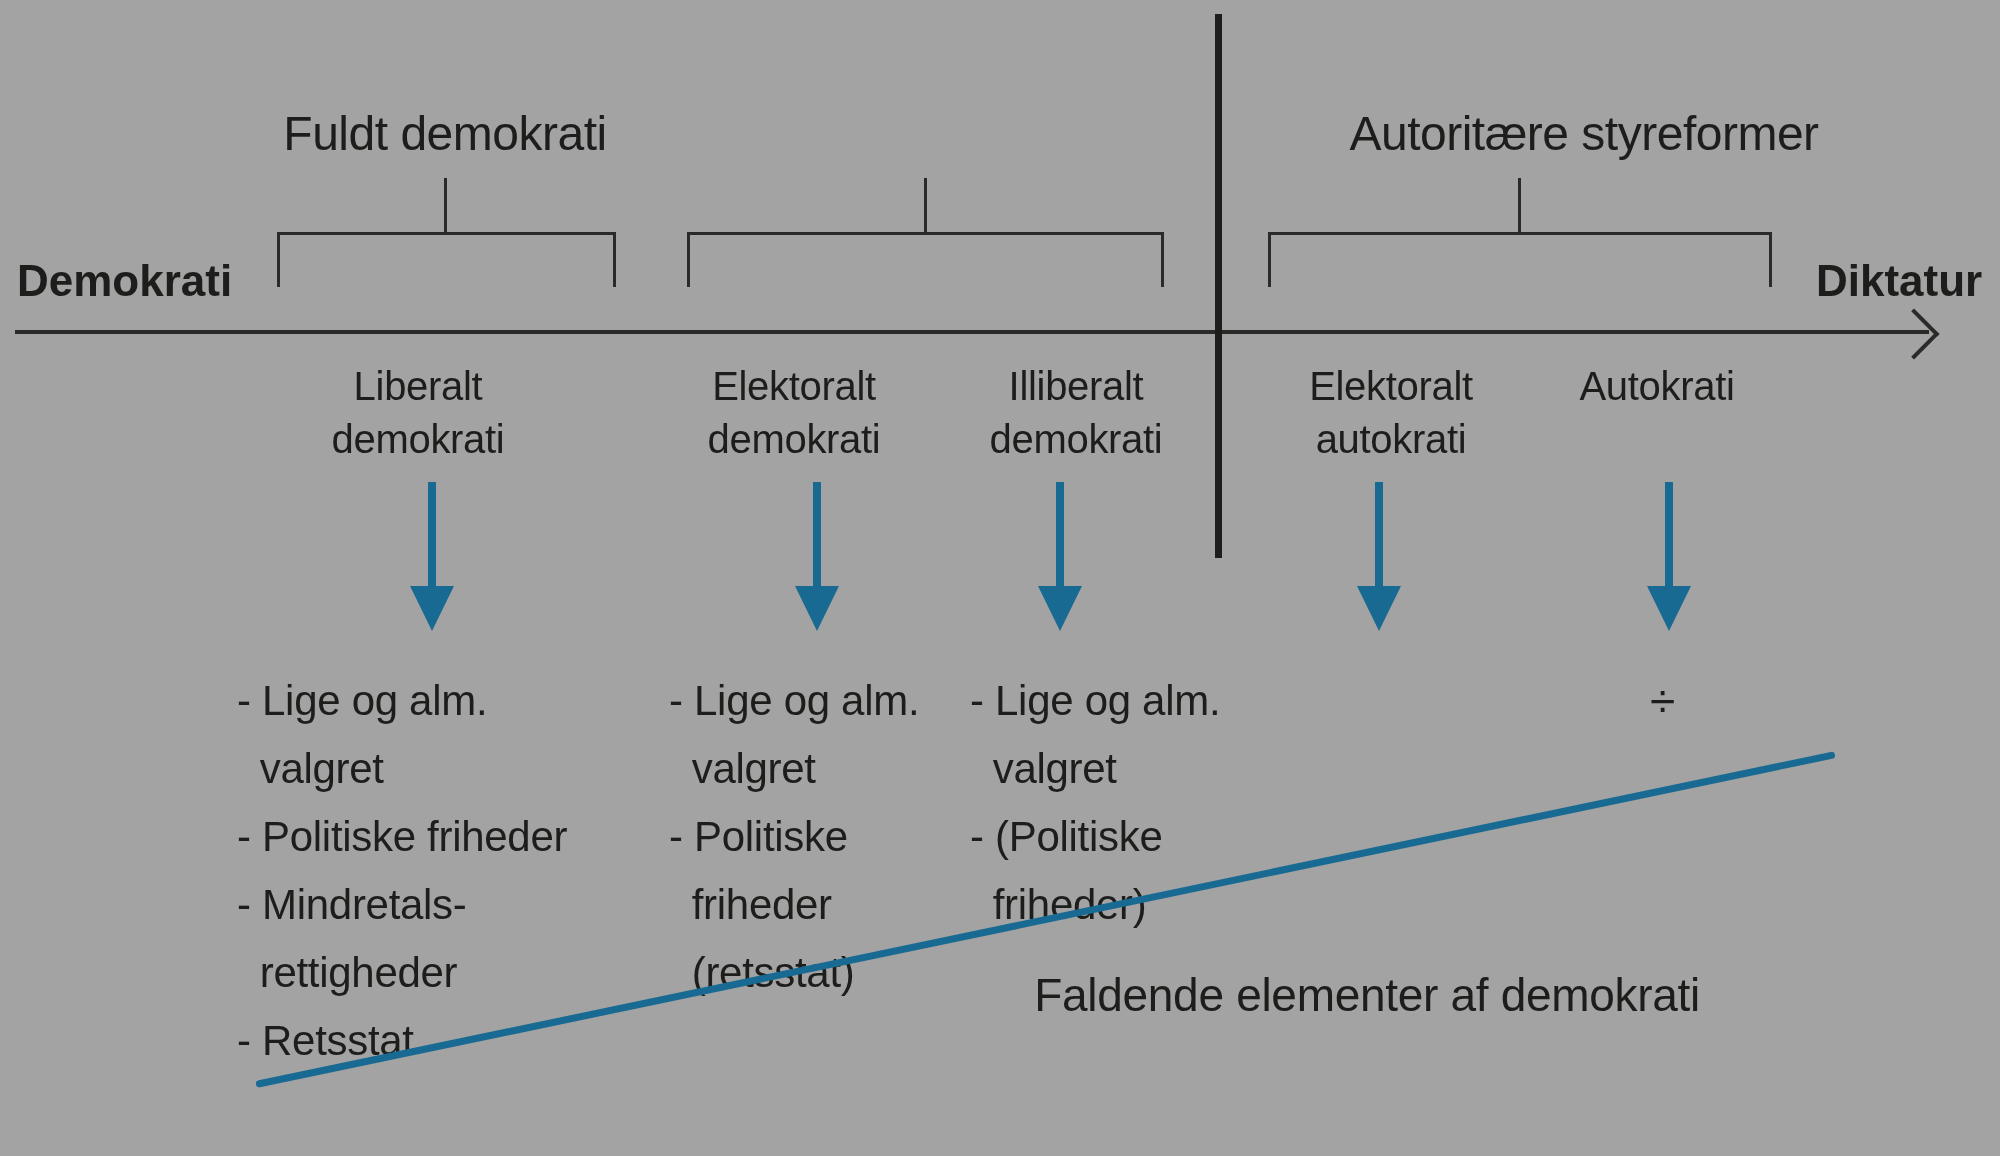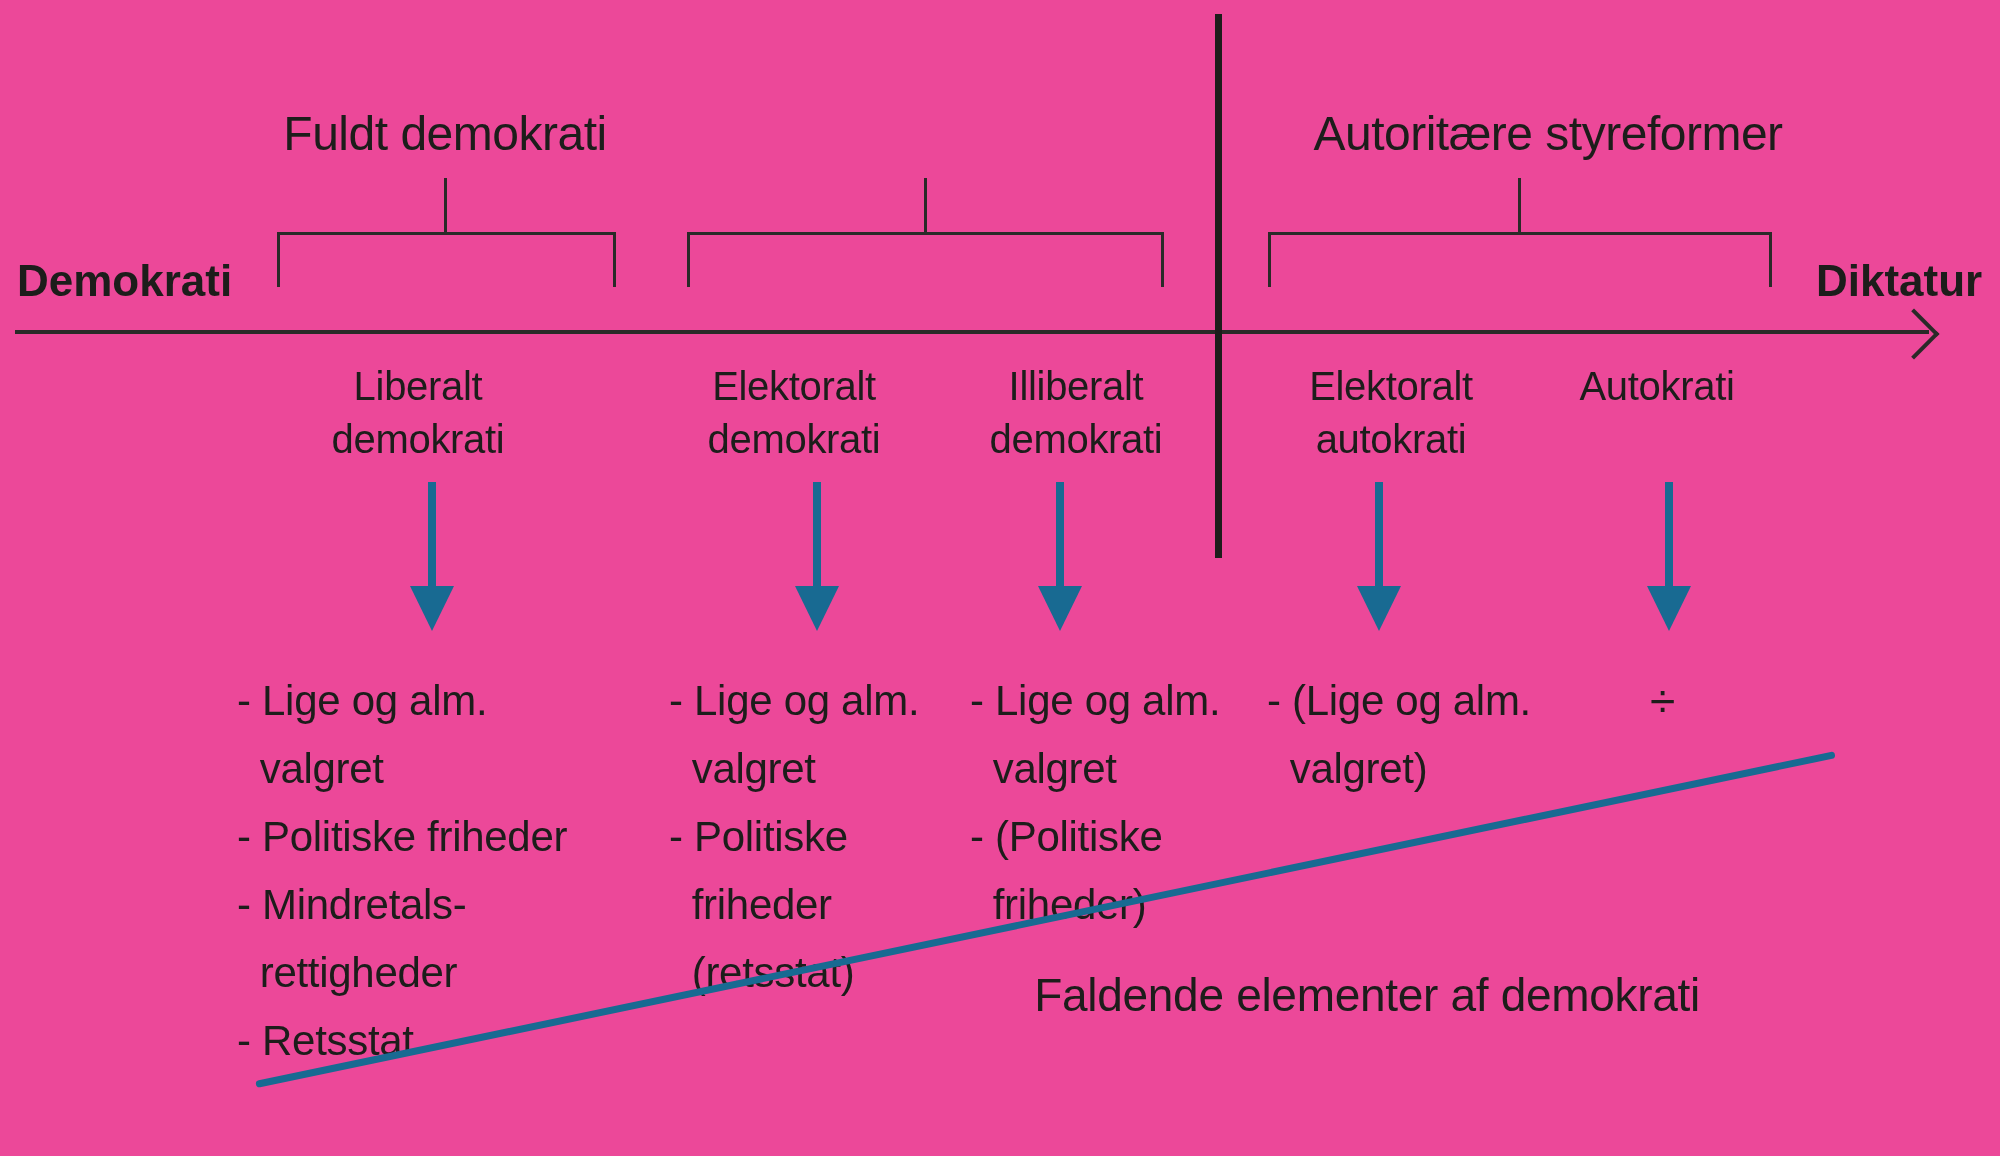--- a/index.html
+++ b/index.html
@@ -1,25 +1,25 @@
 <!DOCTYPE html>
 <html><head>
 <meta charset="utf-8">
 <style>
   html,body{margin:0;padding:0;background:#ffffff;}
   .stage{
-    position:relative;width:2000px;height:1156px;background:#ec4899;
+    position:relative;width:2000px;height:1156px;background:#a3a3a3;
     font-family:"Liberation Sans","DejaVu Sans",sans-serif;color:#1d1d1b;
     overflow:hidden;
     --blue:#186a92;--ink:#2a2a28;
   }
   
   .gtitle{position:absolute;top:106px;width:560px;text-align:center;
           font-size:48px;letter-spacing:-0.5px;white-space:nowrap;}
-  .t1{left:165px}.t2{left:646px}.t3{left:1268px}
+  .t1{left:165px}.t2{left:646px}.t3{left:1304px}
   
   .stem{position:absolute;top:178px;width:3px;height:54px;background:var(--ink);}
   .s1{left:444px}.s2{left:924px}.s3{left:1518px}
   
   .bracket{position:absolute;top:232px;height:52px;border-top:3px solid var(--ink);}
   .b1{left:277px;width:339px}.b2{left:687px;width:477px}.b3{left:1268px;width:504px}
   .bracket i{position:absolute;top:0;width:3px;height:52px;background:var(--ink);font-style:normal;}
   .tick-l{left:0}.tick-r{right:0}
   
   .edge-label{position:absolute;top:256px;font-size:44px;font-weight:700;white-space:nowrap;}
@@ -128,20 +128,18 @@
 - Retsstat</div>
   <div class="flist l2">- Lige og alm.
   valgret
 - Politiske
   friheder
   (retsstat)</div>
   <div class="flist l3">- Lige og alm.
   valgret
 - (Politiske
   friheder)</div>
-  <div class="flist l4">- (Lige og alm.
-  valgret)</div>
   <div class="flist l5">÷</div>
 
   <div class="diag"></div>
   <div class="caption">Faldende elementer af demokrati</div>
 
 </div>
 
 </body></html>

